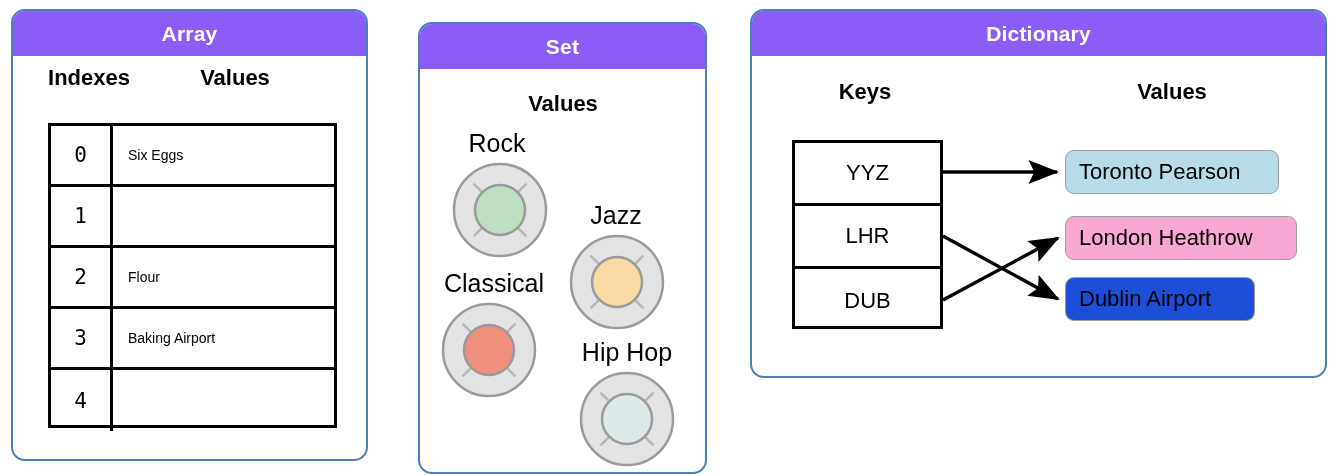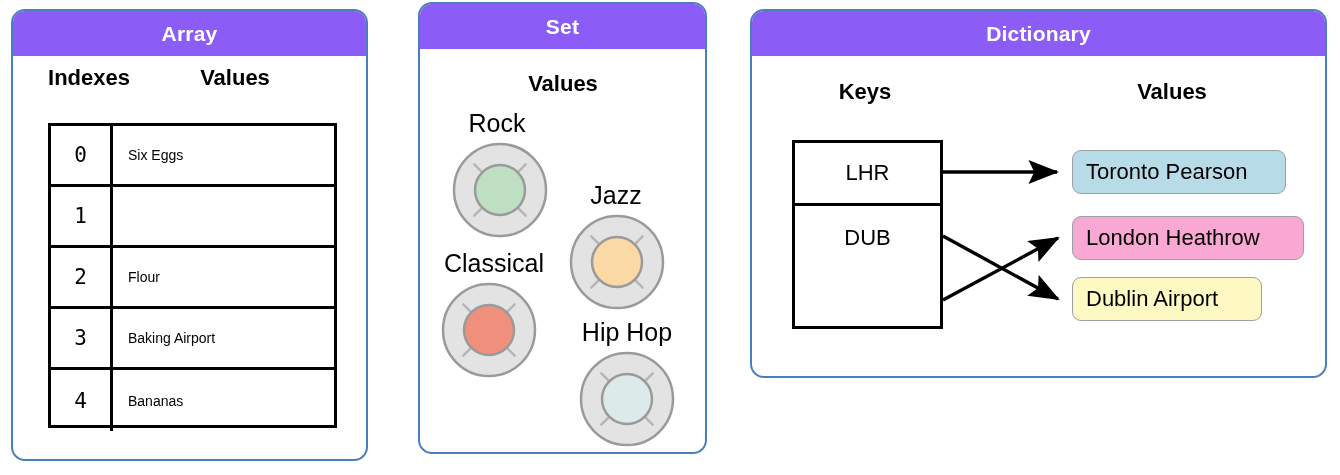--- a/index.html
+++ b/index.html
@@ -43,21 +43,21 @@
   }
   .panel-body {
     position: absolute;
     left: 0;
     top: 45px;
     right: 0;
     bottom: 0;
   }
 
   #panel-array      { left: 11px;  top: 9px; width: 357px; height: 452px; }
-  #panel-set        { left: 418px; top: 2px; width: 289px; height: 452px; padding-left: 15px; }
+  #panel-set        { left: 418px; top: 22px; width: 289px; height: 452px; padding-left: 15px; }
   #panel-dictionary { left: 750px; top: 9px; width: 577px; height: 369px; }
 
   
   .col-head {
     position: absolute;
     font-size: 22px;
     font-weight: bold;
     color: #000000;
     white-space: nowrap;
     transform: translateX(-50%);
@@ -142,21 +142,20 @@
     box-sizing: border-box;
     border: 1.5px solid #9aa0a6;
     border-radius: 9px;
     display: flex;
     align-items: center;
     padding-left: 13px;
     font-size: 22px;
     color: #000000;
     white-space: nowrap;
     height: 44px;
-    margin-left: 7px;
   }
 
   .arrow-layer {
     position: absolute;
     left: 0; top: 0;
     width: 577px;
     height: 324px;
     pointer-events: none;
   }
 </style>
@@ -181,21 +180,20 @@
       <div class="array-row">
         <div class="idx-cell">2</div>
         <div class="val-cell">Flour</div>
       </div>
       <div class="array-row">
         <div class="idx-cell">3</div>
         <div class="val-cell">Baking Airport</div>
       </div>
       <div class="array-row">
         <div class="idx-cell">4</div>
-        <div class="val-cell">Bananas</div>
       </div>
     </div>
 
   </div>
 </div>
 
 <div class="panel" id="panel-set">
   <div class="panel-header">Set</div>
   <div class="panel-body">
 
@@ -261,36 +259,37 @@
 </div>
 
 <div class="panel" id="panel-dictionary">
   <div class="panel-header">Dictionary</div>
   <div class="panel-body">
 
     <div class="col-head" style="left:113px; top:23px;">Keys</div>
     <div class="col-head" style="left:420px; top:23px;">Values</div>
 
     <div class="key-box">
+      <div class="key-row">YYZ</div>
       <div class="key-row">LHR</div>
       <div class="key-row">DUB</div>
     </div>
 
     <svg class="arrow-layer">
       <defs>
         <marker id="ah" markerWidth="9" markerHeight="7" refX="8.4" refY="3.5" orient="auto" markerUnits="strokeWidth">
           <path d="M0,0 L9,3.5 L0,7 L1.7,3.5 z" fill="#000000"></path>
         </marker>
       </defs>
 
       <line x1="191" y1="116" x2="305" y2="116" stroke="#000000" stroke-width="3.4" marker-end="url(#ah)"></line>
 
       <line x1="191" y1="180" x2="306" y2="243" stroke="#000000" stroke-width="3.4" marker-end="url(#ah)"></line>
 
       <line x1="191" y1="244" x2="306" y2="182" stroke="#000000" stroke-width="3.4" marker-end="url(#ah)"></line>
     </svg>
 
     <div class="pill" style="left:313px; top:94px; width:214px; background:#b8dbe8;">Toronto Pearson</div>
     <div class="pill" style="left:313px; top:160px; width:232px; background:#f9a8d4;">London Heathrow</div>
-    <div class="pill" style="left:313px; top:221px; width:190px; background:#fef9c3;">Dublin Airport</div>
+    <div class="pill" style="left:313px; top:221px; width:190px; background:#1d4ed8;">Dublin Airport</div>
 
   </div>
 </div>
 
 </body></html>

